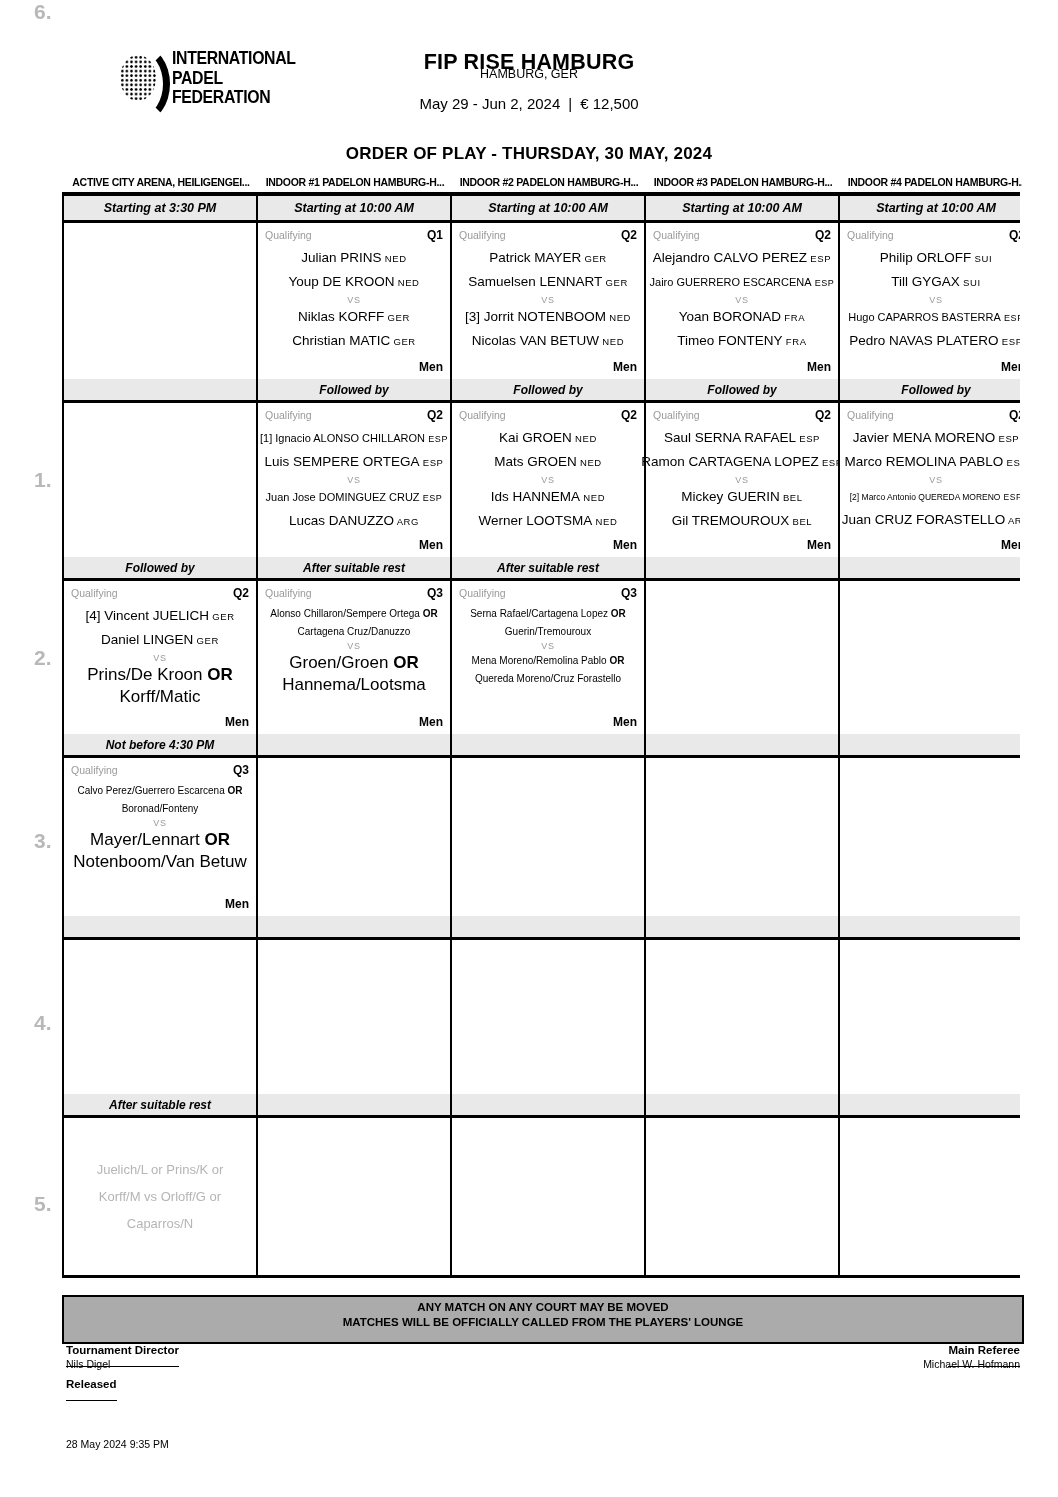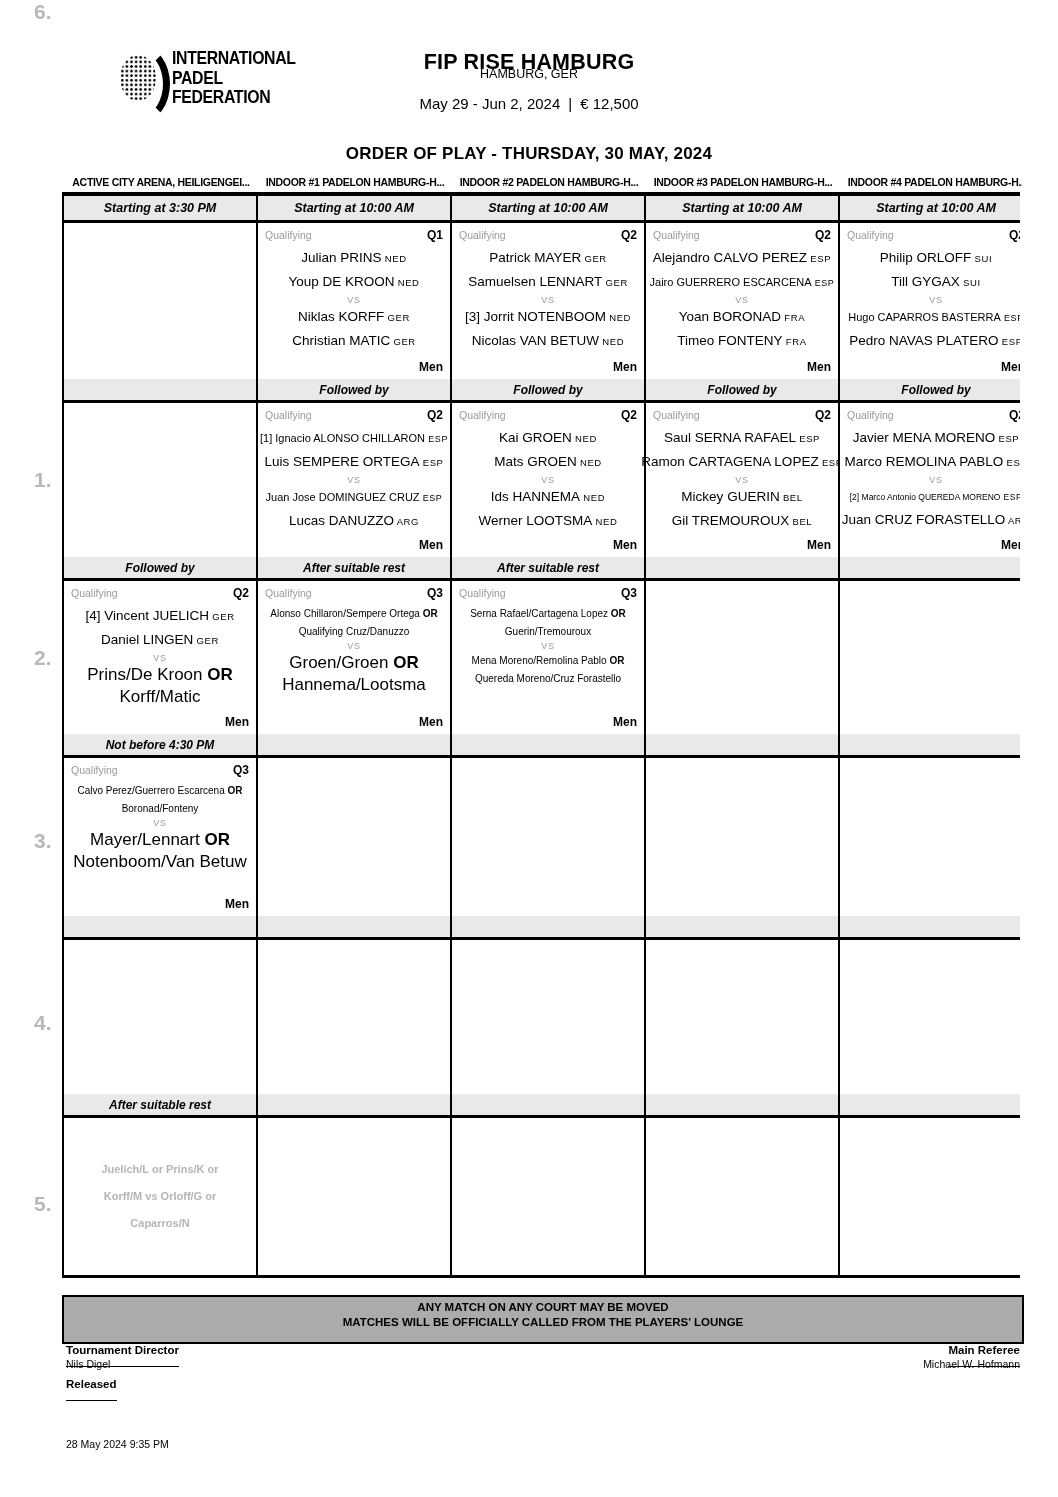--- a/index.html
+++ b/index.html
@@ -46,21 +46,21 @@
   .pl{font-size:13.5px;line-height:16px;white-space:nowrap;}
   .pl .cc{font-size:9.5px;letter-spacing:0.6px;}
   .pl.p2{font-size:11px;}
   .pl.p2 .cc{font-size:9px;}
   .pl.p3{font-size:8.5px;}
   .pl.p3 .cc{font-size:8.5px;}
   .vs{font-size:9px;color:#9a9a9a;letter-spacing:0.8px;line-height:8px;margin:-2px 0;}
   .tline{font-size:17px;line-height:15px;white-space:nowrap;}
   .tline.sm{font-size:10px;line-height:11px;}
   .tline .or{font-weight:bold;}
-  .pending{position:absolute;left:0;right:0;top:38px;color:#b5b5b5;font-size:11px;line-height:27px;text-align:center;font-weight:bold;}
+  .pending{position:absolute;left:0;right:0;top:38px;color:#b5b5b5;font-size:13px;line-height:27px;text-align:center;}
 
   
   .rownum{position:absolute;left:34px;color:#b8b8b8;font-size:21px;font-weight:bold;}
   .rownum:nth-of-type(1){top:289px;} .rownum:nth-of-type(2){top:468px;}
   .rownum:nth-of-type(3){top:646px;} .rownum:nth-of-type(4){top:829px;}
   .rownum:nth-of-type(5){top:1011px;} .rownum:nth-of-type(6){top:1192px;}
 
   
   .notice{position:absolute;left:62px;top:1295px;width:958px;background:#ababab;border:2px solid #000;
           text-align:center;padding:3px 0 12px 0;}
@@ -273,21 +273,21 @@
               <div class="tline">Prins/De Kroon <span class="or">OR</span></div>
               <div class="tline">Korff/Matic</div>
             </div>
             <span class="cat">Men</span>
           </div>
           <div class="mcell">
             <span class="qual">Qualifying</span>
             <span class="qcode">Q3</span>
             <div class="lines">
               <div class="tline sm">Alonso Chillaron/Sempere Ortega <span class="or">OR</span></div>
-              <div class="tline sm">Qualifying Cruz/Danuzzo</div>
+              <div class="tline sm">Cartagena Cruz/Danuzzo</div>
               <div class="vs">VS</div>
               <div class="tline">Groen/Groen <span class="or">OR</span></div>
               <div class="tline">Hannema/Lootsma</div>
             </div>
             <span class="cat">Men</span>
           </div>
           <div class="mcell">
             <span class="qual">Qualifying</span>
             <span class="qcode">Q3</span>
             <div class="lines">

